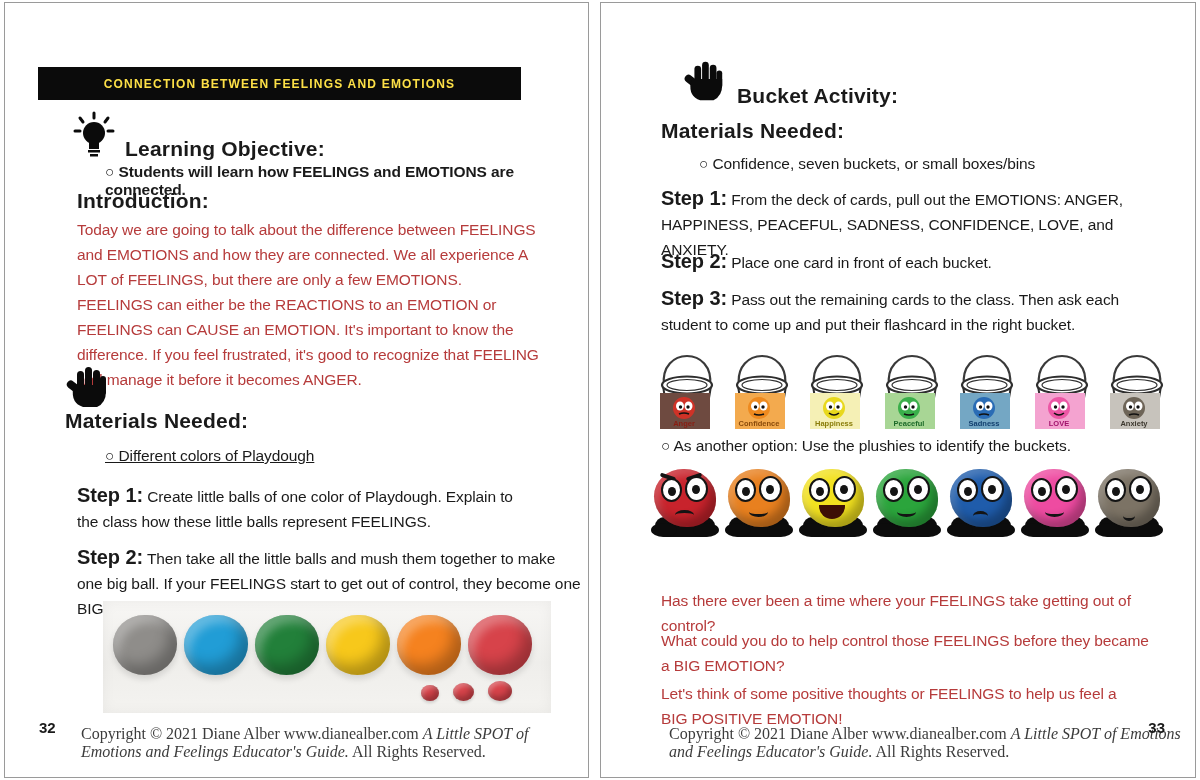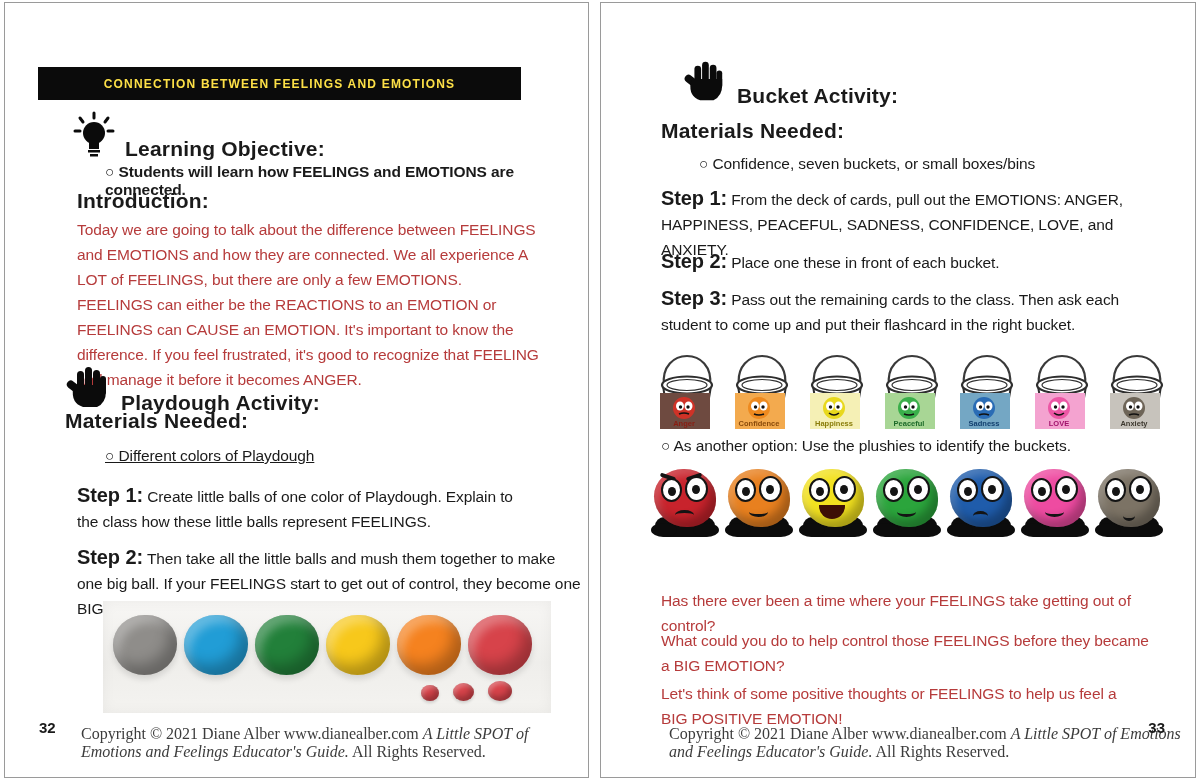--- a/index.html
+++ b/index.html
@@ -106,21 +106,20 @@
     <span data-name="hand-icon">
       <svg width="48" height="48" viewBox="0 0 48 48" fill="#0b0b0b">
         <rect x="14" y="8" width="7" height="24" rx="3.5"></rect>
         <rect x="22" y="4" width="7" height="28" rx="3.5"></rect>
         <rect x="30" y="7" width="7" height="25" rx="3.5"></rect>
         <rect x="37" y="13" width="6" height="19" rx="3"></rect>
         <rect x="3" y="20" width="16" height="8" rx="4" transform="rotate(38 11 24)"></rect>
         <path d="M10 26 Q8 40 20 44 L34 44 Q43 40 43 28 L43 22 L12 22 Z"></path>
       </svg>
     </span>
-    <span class="heading" data-name="playdough-activity-heading">Playdough Activity:</span>
   </div>
 
   <div class="heading" style="position:absolute; left:60px; top:406px;" data-name="materials-needed-heading">Materials Needed:</div>
 
   <div class="bullet" style="left:100px; top:444px;text-decoration:underline;" data-name="materials-bullet">○ Different colors of Playdough</div>
 
   <div class="para" style="left:72px; top:480px; width:440px;" data-name="step1-paragraph">
     <span class="step-label" data-name="step1-label">Step 1:</span>
     <span data-name="step1-text">Create little balls of one color of Playdough. Explain to the class how these little balls represent FEELINGS.</span>
   </div>
@@ -170,21 +169,21 @@
 
   <div class="bullet" style="left:98px; top:152px;" data-name="materials-bullet">○ Confidence, seven buckets, or small boxes/bins</div>
 
   <div class="para" style="left:60px; top:183px; width:505px;" data-name="step1-paragraph">
     <span class="step-label" data-name="step1-label">Step 1:</span>
     <span data-name="step1-text">From the deck of cards, pull out the EMOTIONS: ANGER, HAPPINESS, PEACEFUL, SADNESS, CONFIDENCE, LOVE, and ANXIETY.</span>
   </div>
 
   <div class="para" style="left:60px; top:246px; width:505px;" data-name="step2-paragraph">
     <span class="step-label" data-name="step2-label">Step 2:</span>
-    <span data-name="step2-text">Place one these in front of each bucket.</span>
+    <span data-name="step2-text">Place one card in front of each bucket.</span>
   </div>
 
   <div class="para" style="left:60px; top:283px; width:500px;" data-name="step3-paragraph">
     <span class="step-label" data-name="step3-label">Step 3:</span>
     <span data-name="step3-text">Pass out the remaining cards to the class. Then ask each student to come up and put their flashcard in the right bucket.</span>
   </div>
 
   <div class="buckets-row" data-name="buckets-illustration">
 
     <svg class="bucket" viewBox="0 0 74 100" data-name="bucket-anger">

